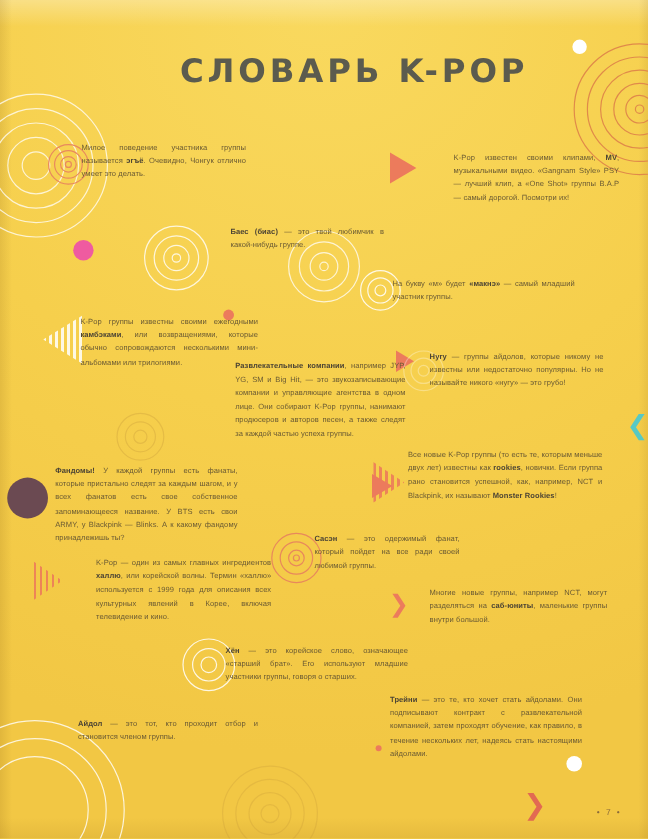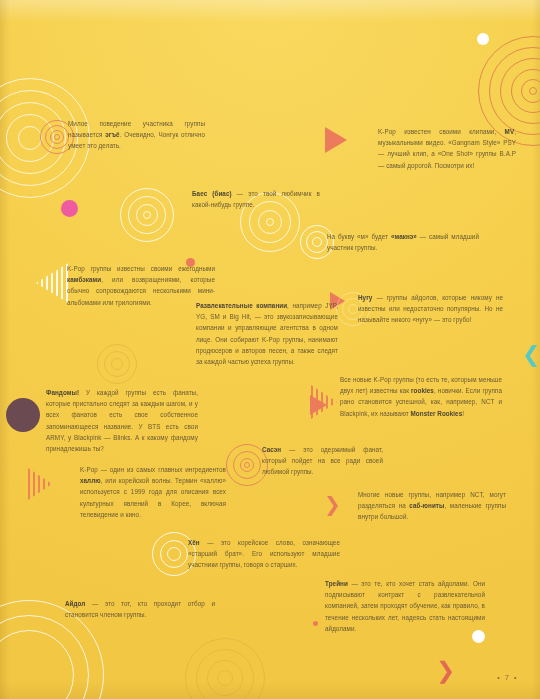--- a/index.html
+++ b/index.html
@@ -192,20 +192,21 @@
     <div class="ring" style="left:22px;top:22px;width:34px;height:34px;border-width:1.1px;border-color:#c89b3a;"></div>
     <div class="ring" style="left:32px;top:32px;width:14px;height:14px;border-width:1.1px;border-color:#c89b3a;"></div>
   </div>
 
   <div class="dot" style="left:472px;top:630px;width:13px;height:13px;background:#fff;"></div>
 
   <div class="chev" style="left:436px;top:659px;font-size:23px;color:#e26a52;font-weight:bold;">❯</div>
 
   <div class="dot" style="left:313px;top:621px;width:5px;height:5px;background:#ec7b5c;"></div>
 
+  <div class="title">СЛОВАРЬ K-POP</div>
 
   <div class="tb" style="left:68px;top:118px;width:137px;">
     <span>Милое поведение участника группы называется </span><b>эгъё</b><span>. Очевидно, Чонгук отлично умеет это делать.</span>
   </div>
 
   <div class="tb" style="left:378px;top:126px;width:138px;">
     <span>K-Pop известен своими клипами, </span><b>MV</b><span>, музыкальными видео. «Gangnam Style» PSY — лучший клип, а «One Shot» группы B.A.P — самый дорогой. Посмотри их!</span>
   </div>
 
   <div class="tb" style="left:192px;top:188px;width:128px;">

